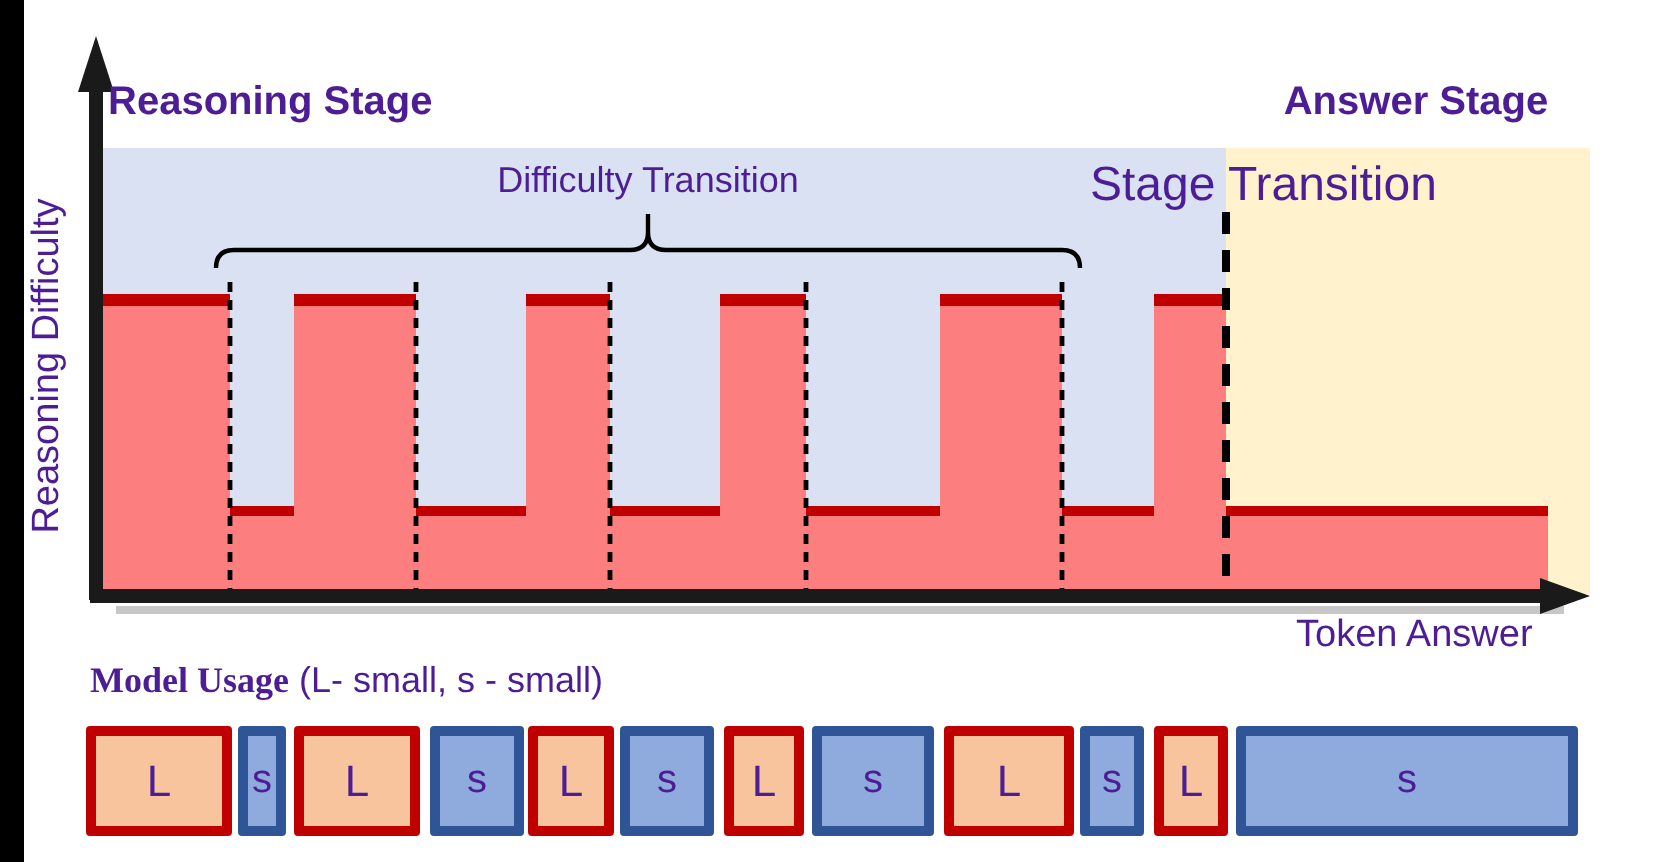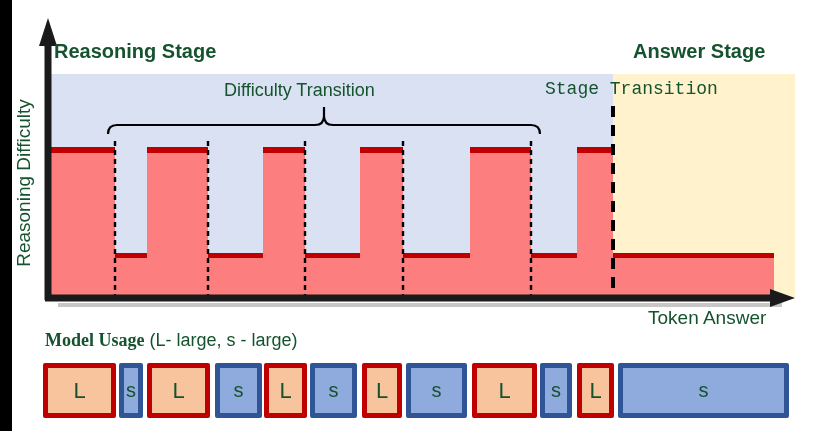--- a/index.html
+++ b/index.html
@@ -1,27 +1,27 @@
 <!DOCTYPE html>
 <html><head>
 <meta charset="utf-8">
 <style>
   html,body { margin:0; padding:0; background:#fff; }
   .figure {
     position:relative; width:828px; height:431px; background:#fff;
-    font-family:"Liberation Sans", sans-serif; overflow:hidden; color:#14532d;
+    font-family:"Liberation Sans", sans-serif; overflow:hidden; color:#4c1d95;
   }
   .strip { position:absolute; left:0; top:0; width:12px; height:431px; background:#000; }
   svg.chart { position:absolute; left:0; top:0; }
   .lbl { position:absolute; white-space:nowrap; }
   .stage-title { font-weight:bold; font-size:20px; }
   .reasoning-title { left:54px; top:40px; }
-  .answer-title { left:633px; top:40px; width:150px; text-align:left; }
-  .diff-trans { left:224px; top:80px; width:200px; text-align:left; font-size:18px; }
-  .stage-trans { left:545px; top:79px; font-size:18px;font-family:Liberation Mono, monospace; }
+  .answer-title { left:633px; top:40px; width:150px; text-align:center; }
+  .diff-trans { left:224px; top:80px; width:200px; text-align:center; font-size:18px; }
+  .stage-trans { left:545px; top:79px; font-size:24px; }
   .token-index { left:648px; top:307px; font-size:19px; }
   .y-label {
     left:-85px; top:171px; width:220px; height:24px; text-align:center;
     font-size:19px; transform:rotate(-90deg);
   }
   .model-usage-lbl { left:45px; top:330px; font-size:18px; }
   .model-usage-lbl .b { font-weight:bold;font-family:Liberation Serif, serif; }
   .track { position:absolute; left:0; top:363px; width:828px; height:55px; }
   .mblock {
     position:absolute; top:0; height:55px; box-sizing:border-box;
@@ -78,21 +78,21 @@
   </svg>
 
   <div class="lbl stage-title reasoning-title">Reasoning Stage</div>
   <div class="lbl stage-title answer-title">Answer Stage</div>
   <div class="lbl diff-trans">Difficulty Transition</div>
   <div class="lbl stage-trans">Stage Transition</div>
   <div class="lbl token-index">Token Answer</div>
   <div class="lbl y-label">Reasoning Difficulty</div>
 
   <div class="lbl model-usage-lbl">
-    <span class="b">Model Usage</span><span> (L- large, s - large)</span>
+    <span class="b">Model Usage</span><span> (L- small, s - small)</span>
   </div>
 
   <div class="track" id="model-track">
       <div class="mblock large" style="left: 43px; width: 73px; background: rgb(247, 196, 157); border-color: rgb(192, 0, 0);">
         <span>L</span>
       </div>
       <div class="mblock small" style="left: 119px; width: 24px; background: rgb(143, 170, 220); border-color: rgb(47, 85, 151);">
         <span>s</span>
       </div>
       <div class="mblock large" style="left: 147px; width: 63px; background: rgb(247, 196, 157); border-color: rgb(192, 0, 0);">

